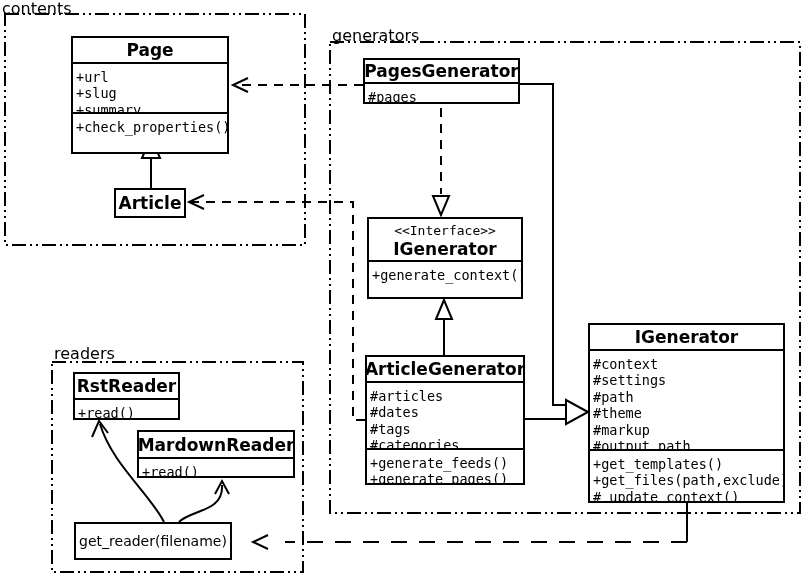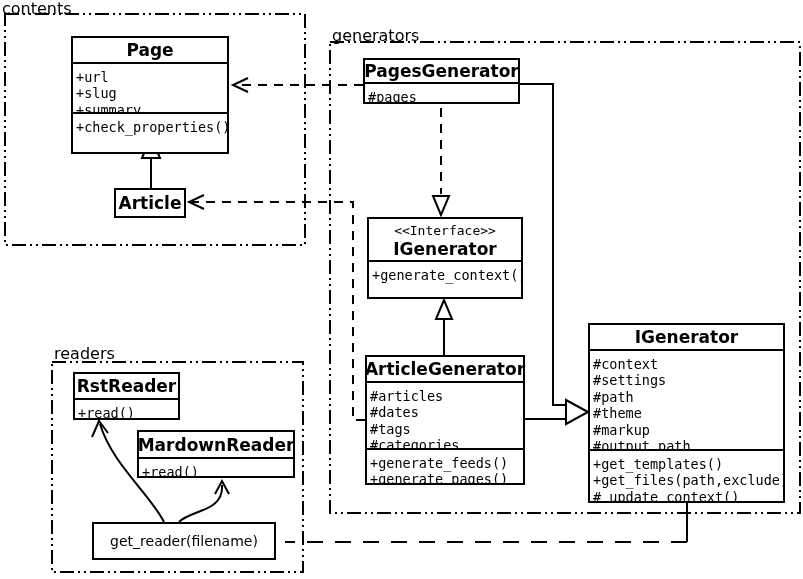--- a/index.html
+++ b/index.html
@@ -183,15 +183,15 @@
     </div>
   </div>
 
   <div class="cls" style="left:137px;top:430px;width:158px;">
     <div class="cls-title" style="height:25px;">MardownReader</div>
     <div class="cls-section" style="height:19px;">
       <div class="member">+read()</div>
     </div>
   </div>
 
-  <div class="plainbox" style="left:92px;top:522px;width:184px;height:38px;">get_reader(filename)</div>
+  <div class="plainbox" style="left:74px;top:522px;width:158px;height:38px;">get_reader(filename)</div>
 
 </div>
 
 </body></html>

